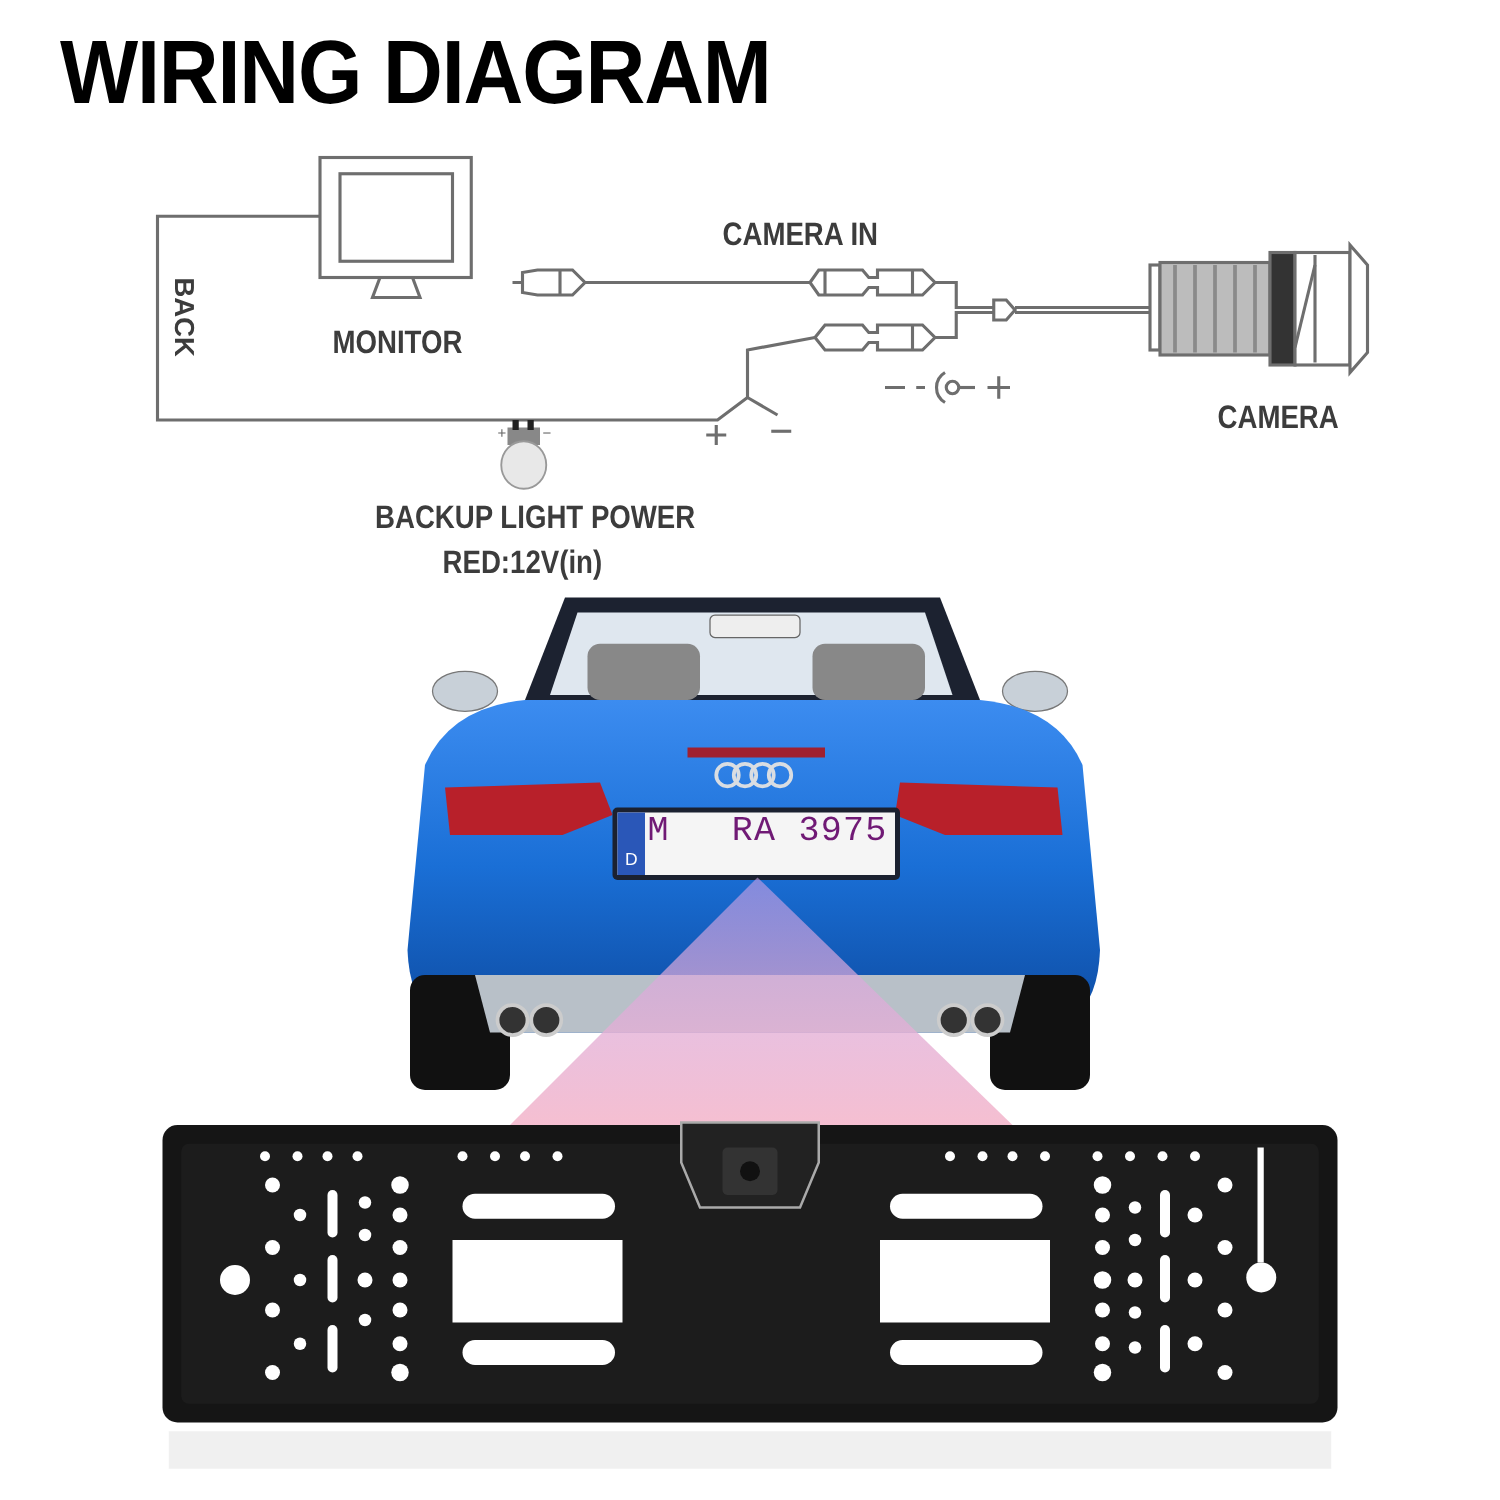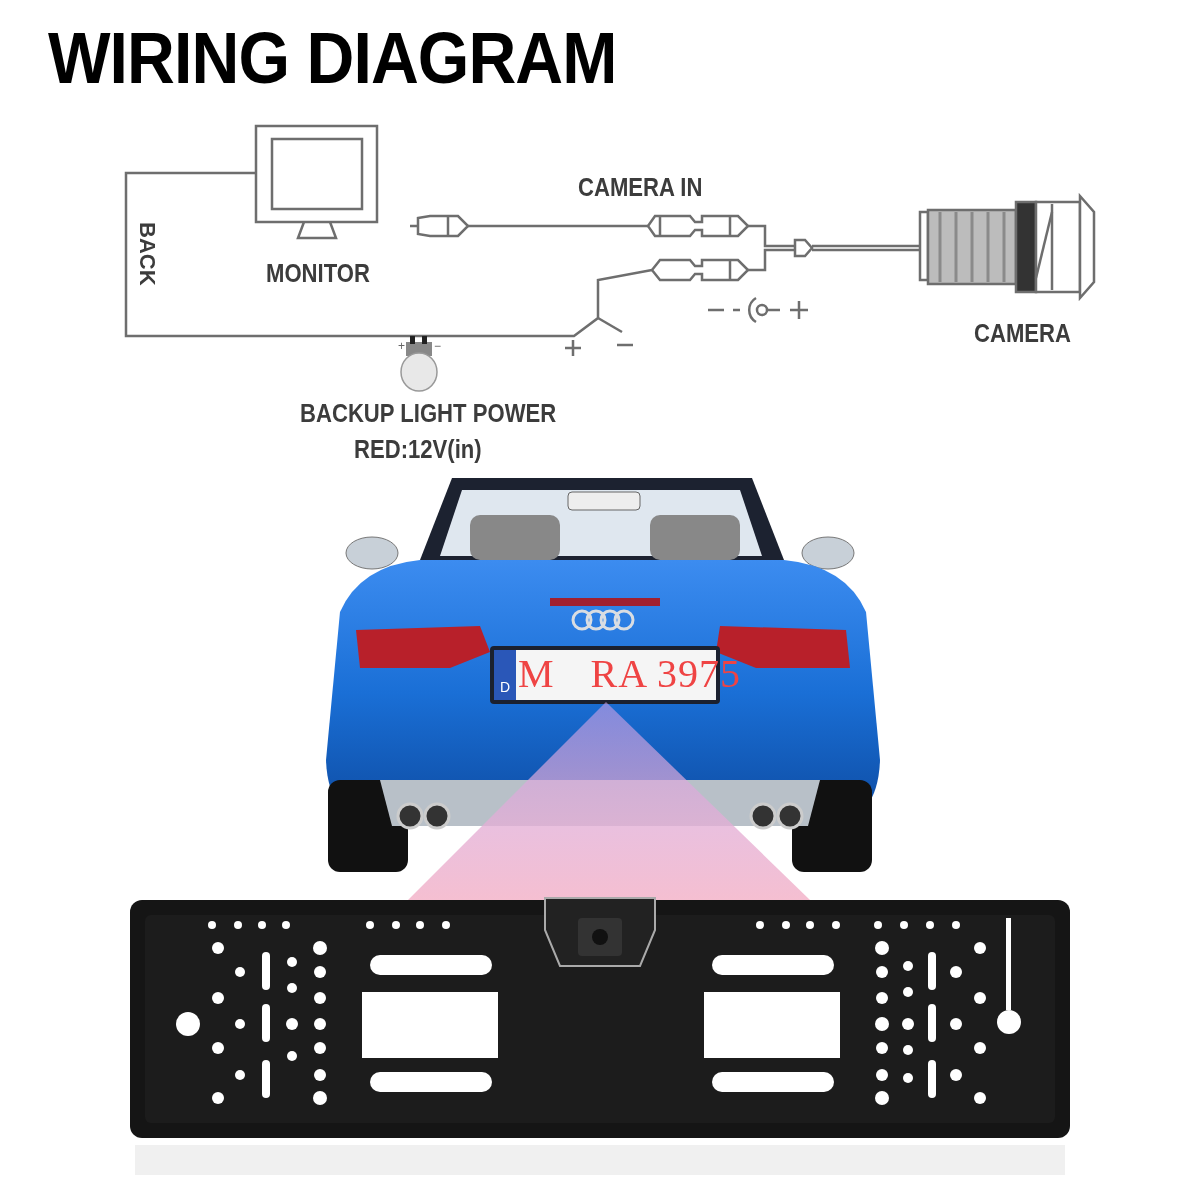--- a/index.html
+++ b/index.html
@@ -1,21 +1,21 @@
 <!DOCTYPE html>
 <html><head>
 <meta charset="utf-8">
 <style>
   html, body { margin:0; padding:0; background:#ffffff; }
   body { width:1200px; height:1200px; position:relative; overflow:hidden; font-family:"Liberation Sans", sans-serif; }
   .title { position:absolute; left:48px; top:22px; font-family:"Liberation Sans", sans-serif; font-weight:900; font-size:72px; letter-spacing:-1px; color:#000; transform:scaleX(0.92); transform-origin:left top; line-height:1; }
   .lbl { position:absolute; font-family:"Liberation Sans", sans-serif; font-weight:700; color:#3c3c3c; font-size:26px; line-height:1; transform:scaleX(0.85); transform-origin:left top; white-space:nowrap; }
   .vlbl { position:absolute; font-family:"Liberation Sans", sans-serif; font-weight:700; color:#3c3c3c; font-size:22px; transform:rotate(90deg); transform-origin:left top; white-space:nowrap; }
   svg { position:absolute; left:0; top:0; }
-  .plate-text { position:absolute; font-family:Liberation Serif, serif; font-size:40px; color:#ef4444; letter-spacing:1px; }
+  .plate-text { position:absolute; font-family:Liberation Mono, monospace; font-size:28px; color:#701a75; letter-spacing:1px; }
 </style>
 </head>
 <body>
 
 <div class="title">WIRING DIAGRAM</div>
 
 <svg width="1200" height="1200">
   <g stroke="#6e6e6e" stroke-width="2.5" fill="none">
 
     <rect x="256" y="126" width="121" height="96" fill="#fff"></rect>

